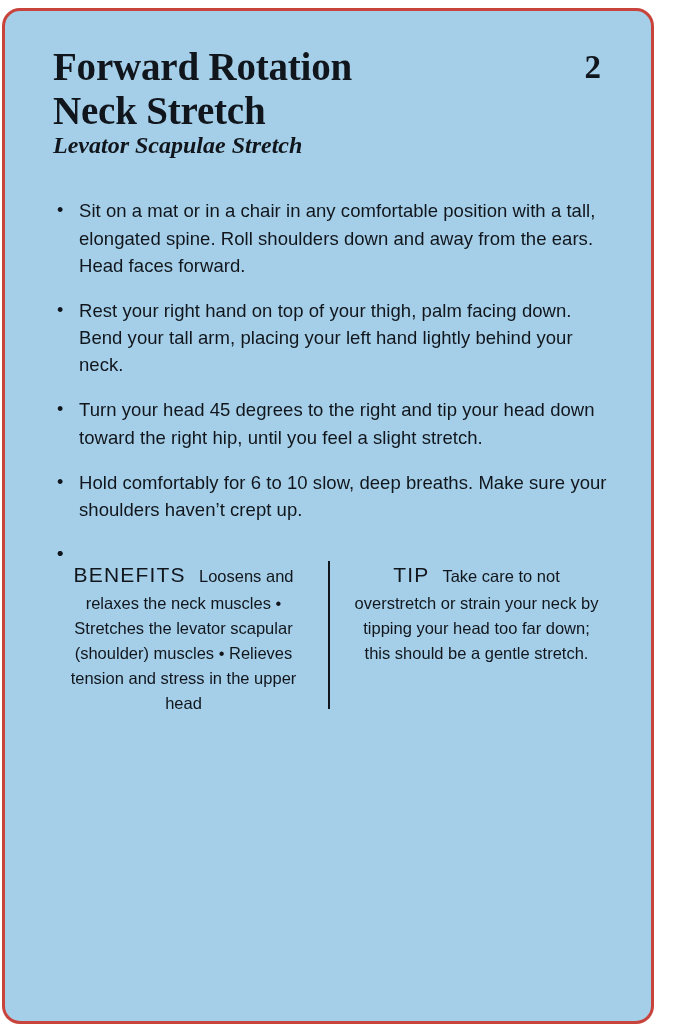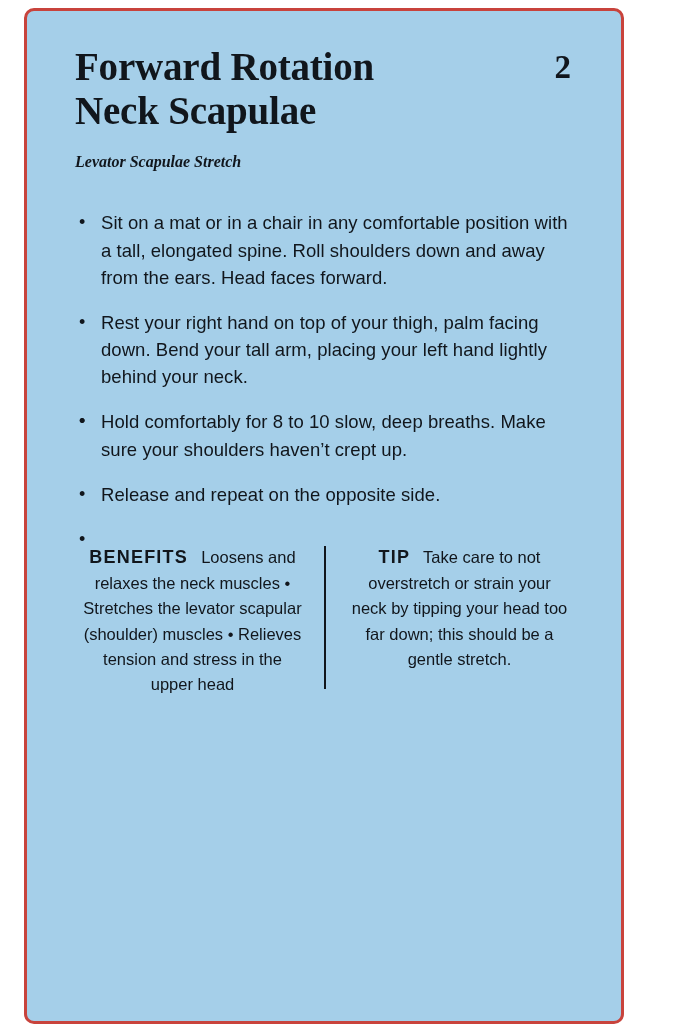--- a/index.html
+++ b/index.html
@@ -8,27 +8,27 @@
   }
   body {
     width: 700px;
     height: 1032px;
     background: #ffffff;
     font-family: "Liberation Sans", sans-serif;
     overflow: hidden;
   }
   .card {
     position: absolute;
-    left: 24px;
+    left: 2px;
     top: 8px;
-    width: 600px;
+    width: 652px;
     height: 1016px;
     background: #a5cfe9;
     border: 3px solid #c8433c;
-    border-radius: 10px;
+    border-radius: 18px;
     box-sizing: border-box;
     overflow: hidden;
   }
   .inner {
     padding: 34px 44px 0 48px;
     box-sizing: border-box;
     height: 100%;
     position: relative;
   }
   .header {
@@ -48,23 +48,23 @@
     color: #11161c;
     letter-spacing: -0.2px;
   }
   h1 .line2 {
     display: block;
   }
   .subtitle {
     font-family: "Liberation Serif", serif;
     font-style: italic;
     font-weight: bold;
-    font-size: 16px;
+    font-size: 24px;
     color: #11161c;
-    margin-top: 21px;
+    margin-top: 0;
   }
   .card-number {
     font-family: "Liberation Serif", serif;
     font-weight: bold;
     font-size: 33px;
     color: #11161c;
     line-height: 1;
     padding-top: 6px;
     padding-right: 6px;
   }
@@ -110,50 +110,50 @@
   .note-col.right {
     padding-left: 24px;
   }
   .divider {
     width: 2px;
     background: #11161c;
     flex: 0 0 2px;
     margin: 2px 0 8px 0;
   }
   .label {
-    font-weight: bold;
+    font-weight: normal;
     letter-spacing: 1.2px;
-    font-size: 18px;
+    font-size: 21px;
     margin-top: 29px;
   }
   .sep {
     display: inline-block;
     padding: 0 2px;
   }
 </style>
 </head>
 <body>
 
 <div class="card">
   <div class="inner">
 
     <div class="header">
       <div class="title-block">
-        <h1><span>Forward Rotation</span><span class="line2">Neck Scapulae</span></h1>
+        <h1><span>Forward Rotation</span><span class="line2">Neck Stretch</span></h1>
         <div class="subtitle">Levator Scapulae Stretch</div>
       </div>
       <div class="card-number">2</div>
     </div>
 
     <ul class="steps">
       <li><span class="bullet">•</span><span>Sit on a mat or in a chair in any comfortable position with a tall, elongated spine. Roll shoulders down and away from the ears. Head faces forward.</span></li>
       <li><span class="bullet">•</span><span>Rest your right hand on top of your thigh, palm facing down. Bend your tall arm, placing your left hand lightly behind your neck.</span></li>
+      <li><span class="bullet">•</span><span>Turn your head 45 degrees to the right and tip your head down toward the right hip, until you feel a slight stretch.</span></li>
+      <li><span class="bullet">•</span><span>Hold comfortably for 6 to 10 slow, deep breaths. Make sure your shoulders haven’t crept up.</span></li>
       <li><span class="bullet">•</span></li>
-      <li><span class="bullet">•</span><span>Hold comfortably for 8 to 10 slow, deep breaths. Make sure your shoulders haven’t crept up.</span></li>
-      <li><span class="bullet">•</span><span>Release and repeat on the opposite side.</span></li>
       <li><span class="bullet">•</span></li>
     </ul>
 
     <div class="notes">
       <div class="note-col left">
         <span class="label">BENEFITS</span>
         <span class="sep"> </span>
         <span>Loosens and relaxes the neck muscles • Stretches the levator scapular (shoulder) muscles • Relieves tension and stress in the upper head</span>
       </div>
       <div class="divider"></div>

